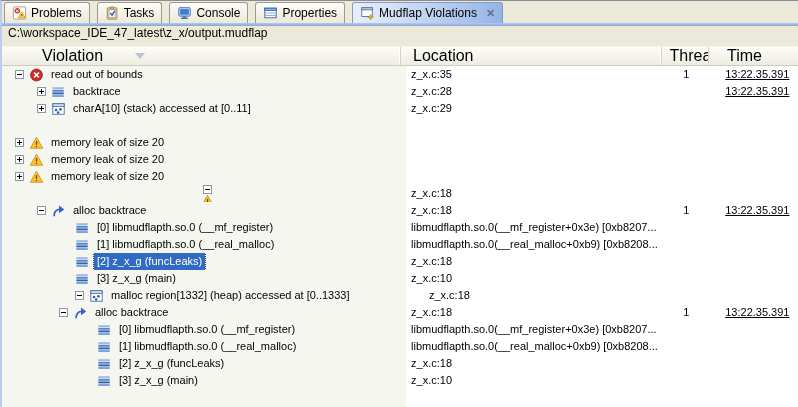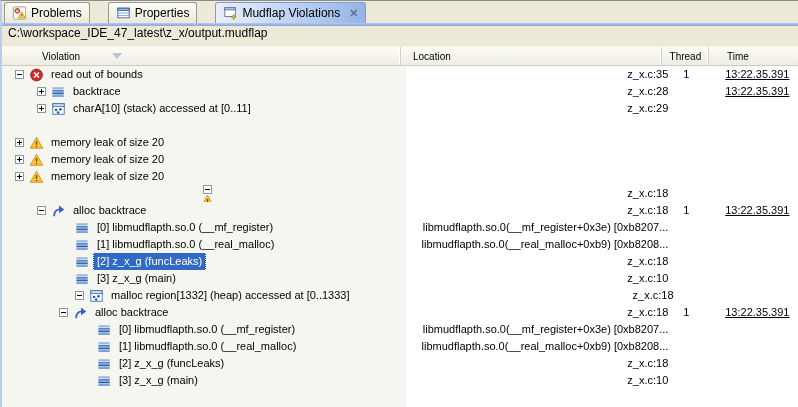--- a/index.html
+++ b/index.html
@@ -4,51 +4,51 @@
 <style>
   * { margin:0; padding:0; box-sizing:border-box; }
   html,body { width:798px; height:407px; }
   body { font-family:"Liberation Sans", sans-serif; font-size:12px; color:#000; background:#fff; }
   .app { width:798px; height:407px; display:flex; flex-direction:column; border-top:1px solid #8a8c91;
          border-left:2px solid #b9cdee; overflow:hidden; background:#fff; }
 
   
   .tabbar { height:22px; background:#ece9d8; display:flex; align-items:flex-end; padding-left:2px; flex:none; }
   .tab { height:21px; display:flex; align-items:center; gap:4px; padding:0 7px;
-         border:1px solid #9a9a8e; border-bottom:none; border-radius:3px 3px 0 0; margin-right:18px;
+         border:1px solid #9a9a8e; border-bottom:none; border-radius:3px 3px 0 0; margin-right:7px;
          background:linear-gradient(#fdfcf7,#ece9d8); cursor:default; white-space:nowrap; }
   .tab.active { background:linear-gradient(to right,#e9effb 0%,#c4d6f2 45%,#94b4e6 100%); border-color:#7f9ccb; }
   .tab .ticon { width:15px; height:14px; display:inline-flex; flex:none; }
   .tab .ticon svg { width:100%; height:100%; }
   .tab .close { margin-left:5px; color:#5f7390; font-weight:bold; font-size:11px; line-height:11px; }
   .tab-underline { height:3px; flex:none; background:linear-gradient(#b6caee,#84a5dd); }
 
   
   .pathbar { height:21px; background:#ece9d8; display:flex; padding-left:6px; flex:none;
              border-bottom:1px solid #f6f4ea; }
 
   
   .thead { height:19px; display:flex; flex:none; background:linear-gradient(#fdfdf8,#eeece0);
-           border-bottom:1px solid #cfccbd; font-size:10px; }
+           border-bottom:1px solid #cfccbd; font-size:16px; }
   .th { display:flex; align-items:center; border-right:1px solid #d4d0c3; box-shadow:inset -1px 0 0 #ffffff;
         overflow:hidden; white-space:nowrap; }
   .th-violation { width:404px; padding-left:40px; }
   .th-location  { width:264px; padding-left:12px; }
   .th-thread    { width:48px;  padding-left:8px; }
   .th-time      { width:82px;  padding-left:10px; border-right:none; box-shadow:none;margin-left:8px; }
   .sort-arrow { width:0; height:0; margin-left:32px; border-left:5px solid transparent;
                 border-right:5px solid transparent; border-top:6px solid #b9c2cf; }
 
   
   .tree { flex:1; position:relative; background:#fff; overflow:hidden; font-size:11px; }
   .tree::before { content:''; position:absolute; left:0; top:0; bottom:0; width:404px; background:#f6f6f1; }
   .row { position:relative; height:17px; display:flex; align-items:center; }
   .cell { height:17px; line-height:17px; overflow:hidden; white-space:nowrap; }
   .c-violation { width:404px; display:flex; align-items:center; }
-  .c-location  { width:264px; padding-left:6px;text-align:right; }
+  .c-location  { width:264px; padding-left:6px; }
   .c-thread    { width:48px;  padding-left:15px; }
   .c-time      { width:82px;  padding-left:9px;text-decoration:underline; }
   .twisty { width:9px; height:9px; flex:none; border:1px solid #8a97a5; background:#fff; position:relative; margin-right:5px; }
   .twisty::before { content:''; position:absolute; left:1px; top:3px; width:5px; height:1px; background:#000; }
   .twisty.plus::after { content:''; position:absolute; left:3px; top:1px; width:1px; height:5px; background:#000; }
   .tw-spacer { width:16px; flex:none; }
   .ricon { width:15px; height:14px; flex:none; display:inline-flex; margin-right:4px; }
   .ricon svg { width:100%; height:100%; }
   .vlabel { padding:0 3px; }
   .row.selected .vlabel { background:#316ac5; color:#fff; outline:1px dotted #30343a; }
@@ -67,20 +67,42 @@
             <path d="M4 4l3 3M7 4L4 7" stroke="#fff" stroke-width="1.1"></path>
             <path d="M10.5 6.5l4 7h-8z" fill="#ffcf3c" stroke="#b8860b" stroke-width=".7"></path>
             <rect x="10.1" y="9" width="1" height="2.6" fill="#6b4e00"></rect>
           </svg>
         </span>
         <span>Problems</span>
       </div>
       <div class="tab">
         <span class="ticon">
           <svg viewBox="0 0 16 16">
+            <rect x="2" y="2" width="11" height="13" rx="1" fill="#e7d7ae" stroke="#9c7c3c"></rect>
+            <rect x="4" y="4" width="7" height="9" fill="#fff" stroke="#b0a890"></rect>
+            <rect x="5.5" y="1" width="4" height="3" rx="1" fill="#cabd9a" stroke="#9c7c3c"></rect>
+            <path d="M5.5 8l2 2.5 3-5" stroke="#2f5fb8" stroke-width="1.6" fill="none"></path>
+          </svg>
+        </span>
+        <span>Tasks</span>
+      </div>
+      <div class="tab">
+        <span class="ticon">
+          <svg viewBox="0 0 16 16">
+            <rect x="1.5" y="2" width="13" height="9.5" rx="1" fill="#dce8f8" stroke="#2a5caa"></rect>
+            <rect x="3" y="3.5" width="10" height="6.5" fill="#3f7ad0"></rect>
+            <rect x="6" y="12" width="4" height="1.5" fill="#2a5caa"></rect>
+            <rect x="4" y="13.5" width="8" height="1.2" fill="#2a5caa"></rect>
+          </svg>
+        </span>
+        <span>Console</span>
+      </div>
+      <div class="tab">
+        <span class="ticon">
+          <svg viewBox="0 0 16 16">
             <rect x="1.5" y="2.5" width="13" height="11" fill="#fff" stroke="#2a5caa"></rect>
             <rect x="1.5" y="2.5" width="13" height="2.5" fill="#9dbde8" stroke="#2a5caa"></rect>
             <path d="M1.5 8h13M1.5 10.8h13" stroke="#7ba0d0" stroke-width="1"></path>
           </svg>
         </span>
         <span>Properties</span>
       </div>
       <div class="tab active">
         <span class="ticon">
           <svg viewBox="0 0 16 16">

